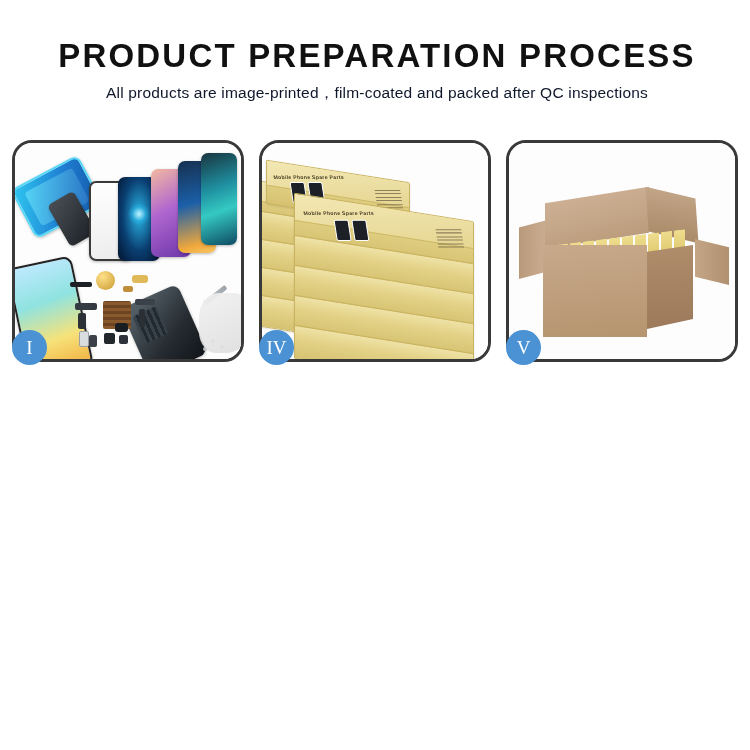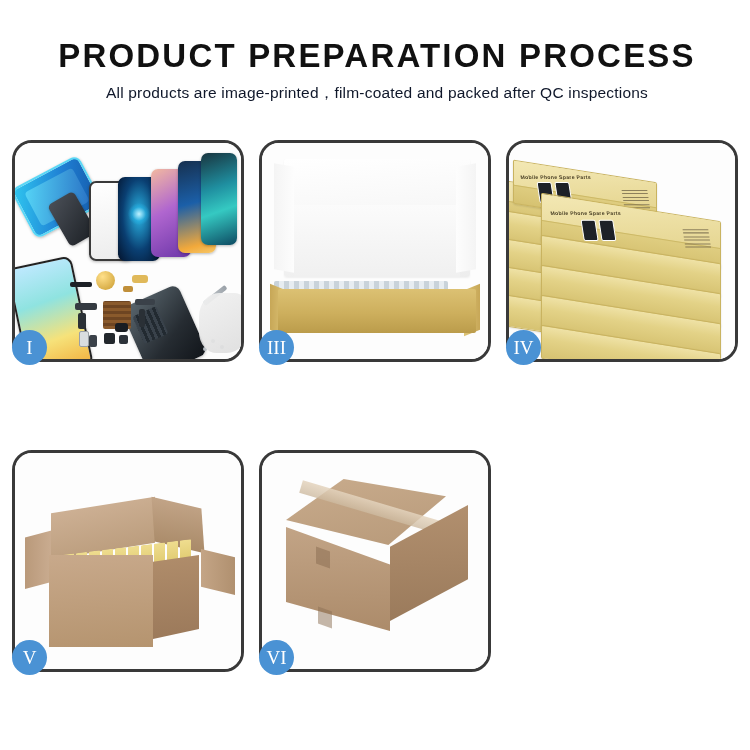--- a/index.html
+++ b/index.html
@@ -377,32 +377,20 @@
       <div class="screwdriver"></div>
       <div class="screw s1"></div>
       <div class="screw s2"></div>
       <div class="screw s3"></div>
       <div class="hand"></div>
     </div>
     <div class="badge">I</div>
   </div>
 
 
-  <div class="panel">
-    <div class="clip p3">
-      <div class="lid"></div>
-      <div class="lid-flapL"></div>
-      <div class="lid-flapR"></div>
-      <div class="tray-inner"></div>
-      <div class="tray-lipL"></div>
-      <div class="tray-lipR"></div>
-      <div class="tray"></div>
-    </div>
-    <div class="badge">III</div>
-  </div>
 
   <div class="panel">
     <div class="clip p4">
       <div class="stack">
 
         <div class="kbox" style="left:-6px;top:40px;width:112px;height:34px;transform:skewY(9deg);">
             <div class="top"></div>
           </div>
         <div class="kbox" style="left:-6px;top:70px;width:112px;height:30px;transform:skewY(9deg);"></div>
         <div class="kbox" style="left:-6px;top:98px;width:112px;height:30px;transform:skewY(9deg);"></div>
@@ -469,25 +457,14 @@
           <i></i>
           <i></i>
       </div>
       <div class="c-front"></div>
       <div class="c-side"></div>
       <div class="c-flapR"></div>
     </div>
     <div class="badge">V</div>
   </div>
 
-  <div class="panel">
-    <div class="clip p6">
-      <div class="s-top"></div>
-      <div class="s-tape"></div>
-      <div class="s-front"></div>
-      <div class="s-side"></div>
-      <div class="s-tab1"></div>
-      <div class="s-tab2"></div>
-    </div>
-    <div class="badge">VI</div>
-  </div>
 
 </div>
 
 </body></html>

